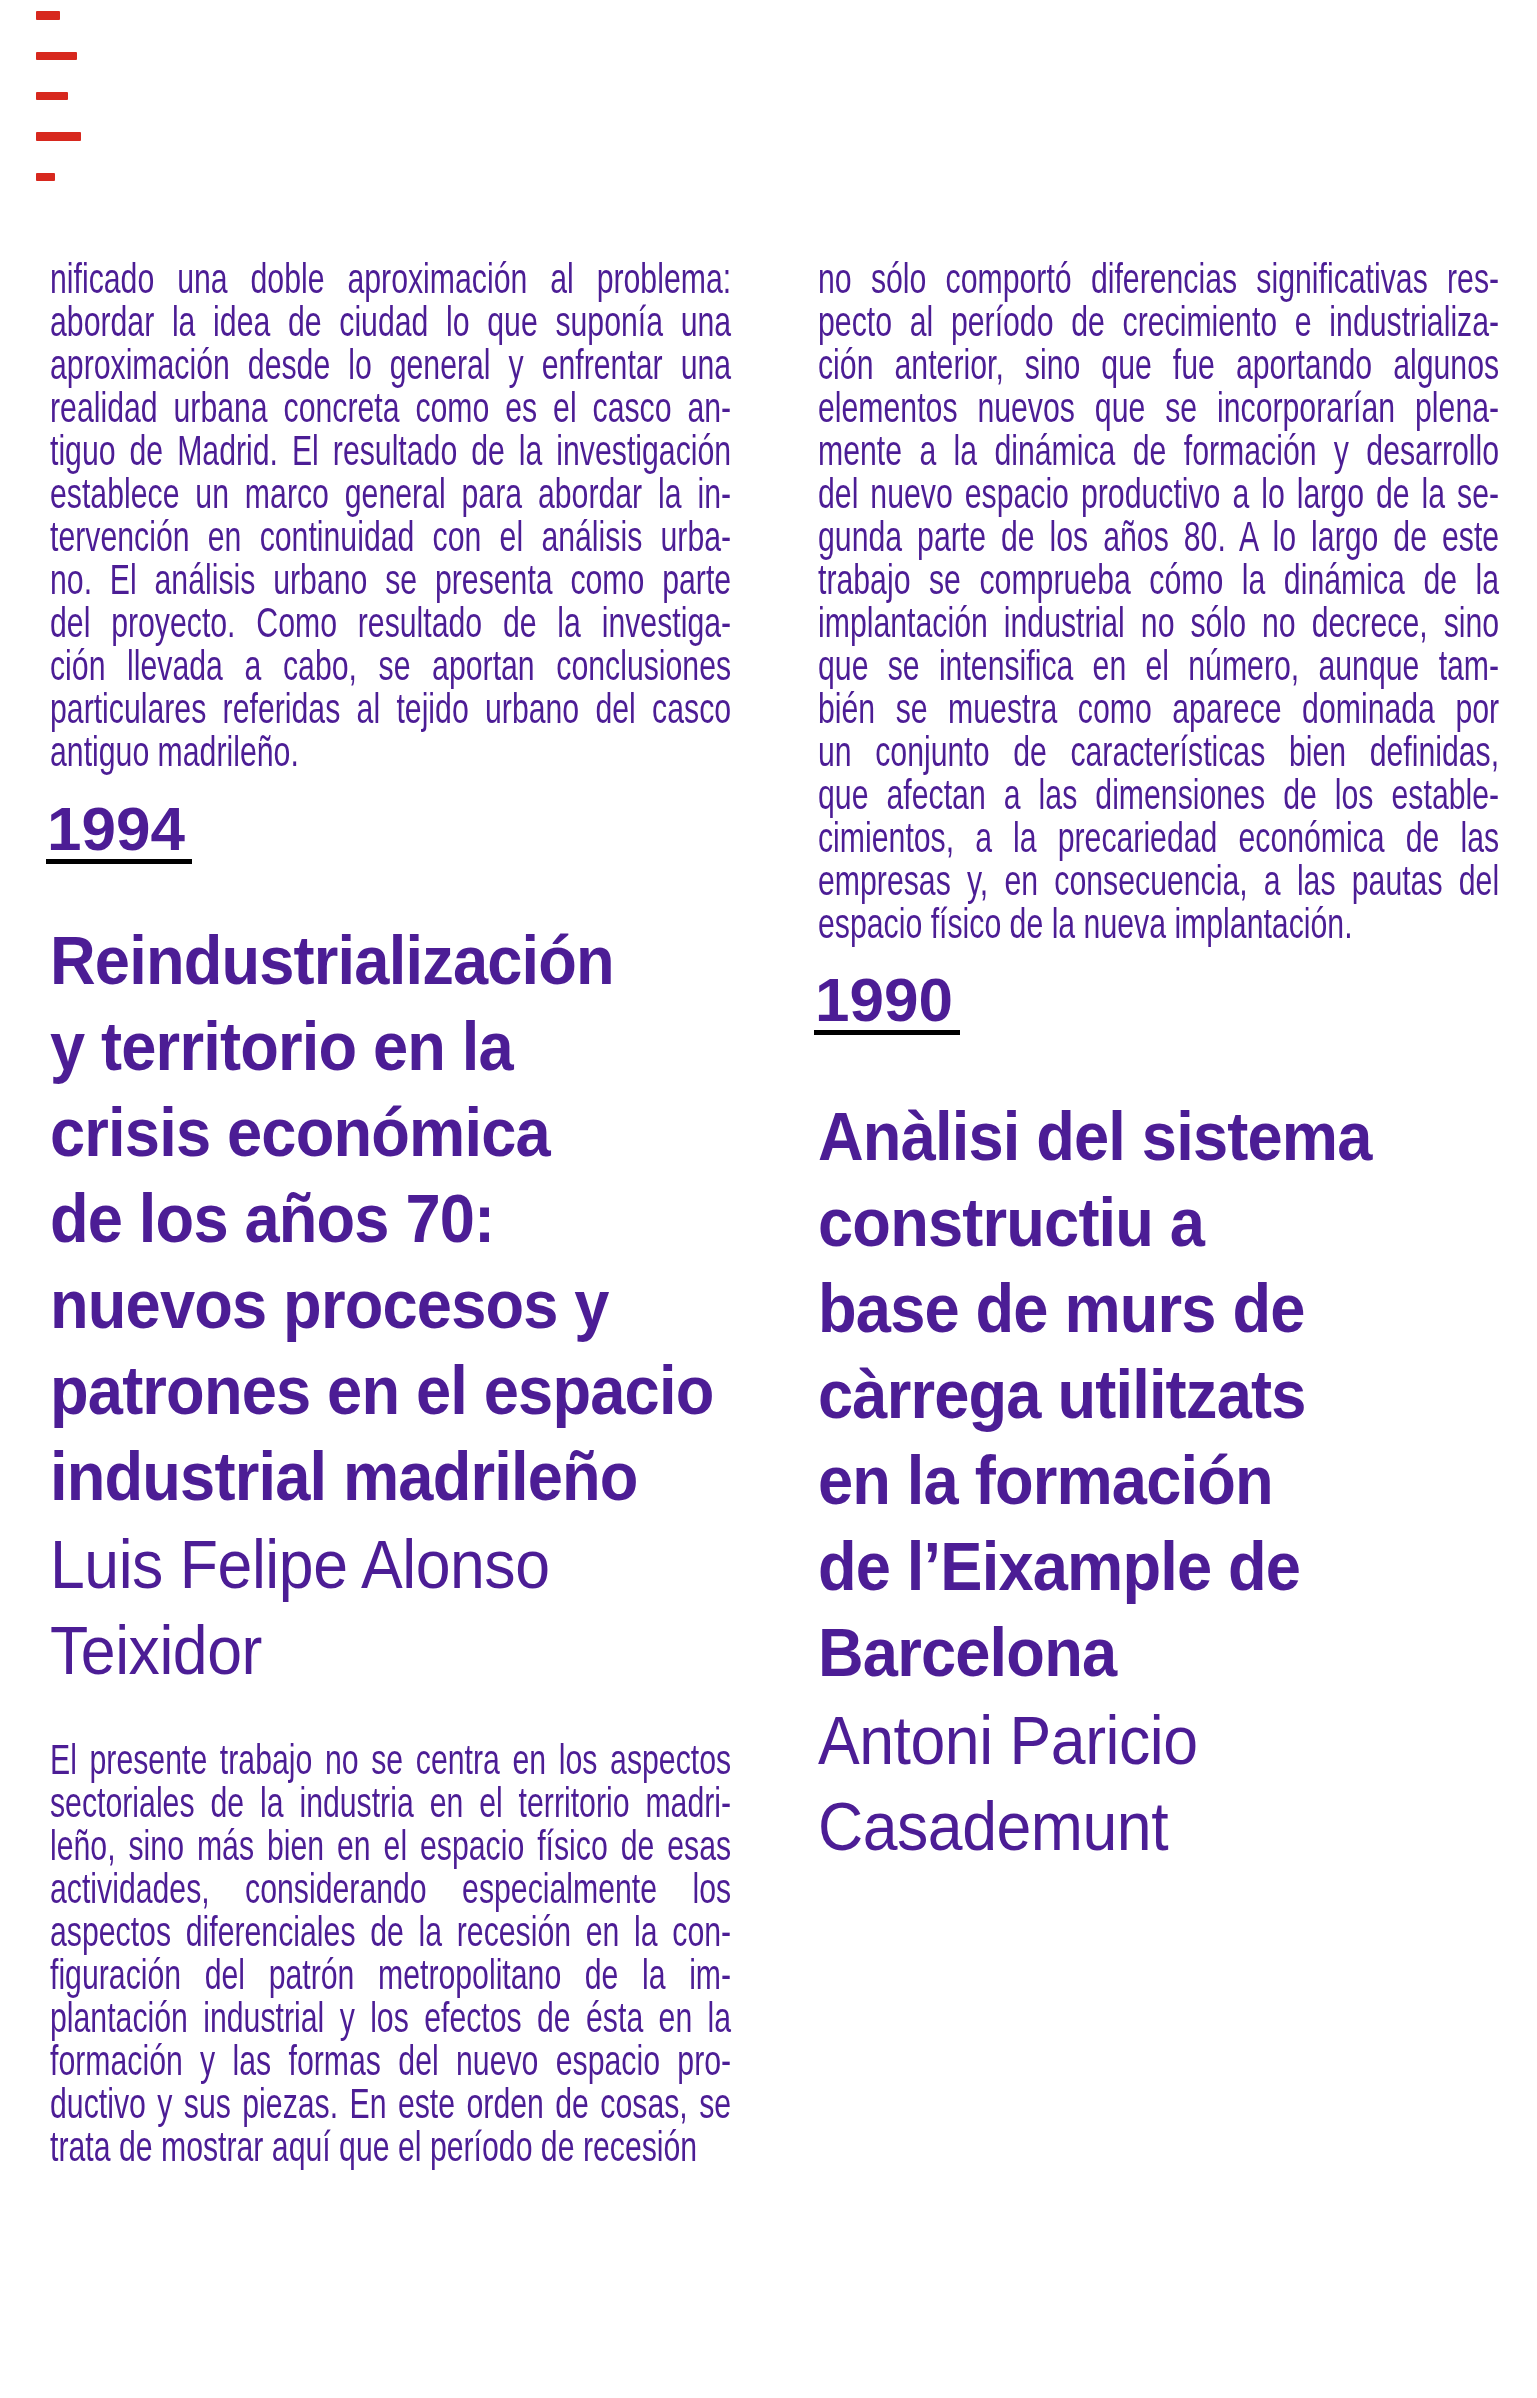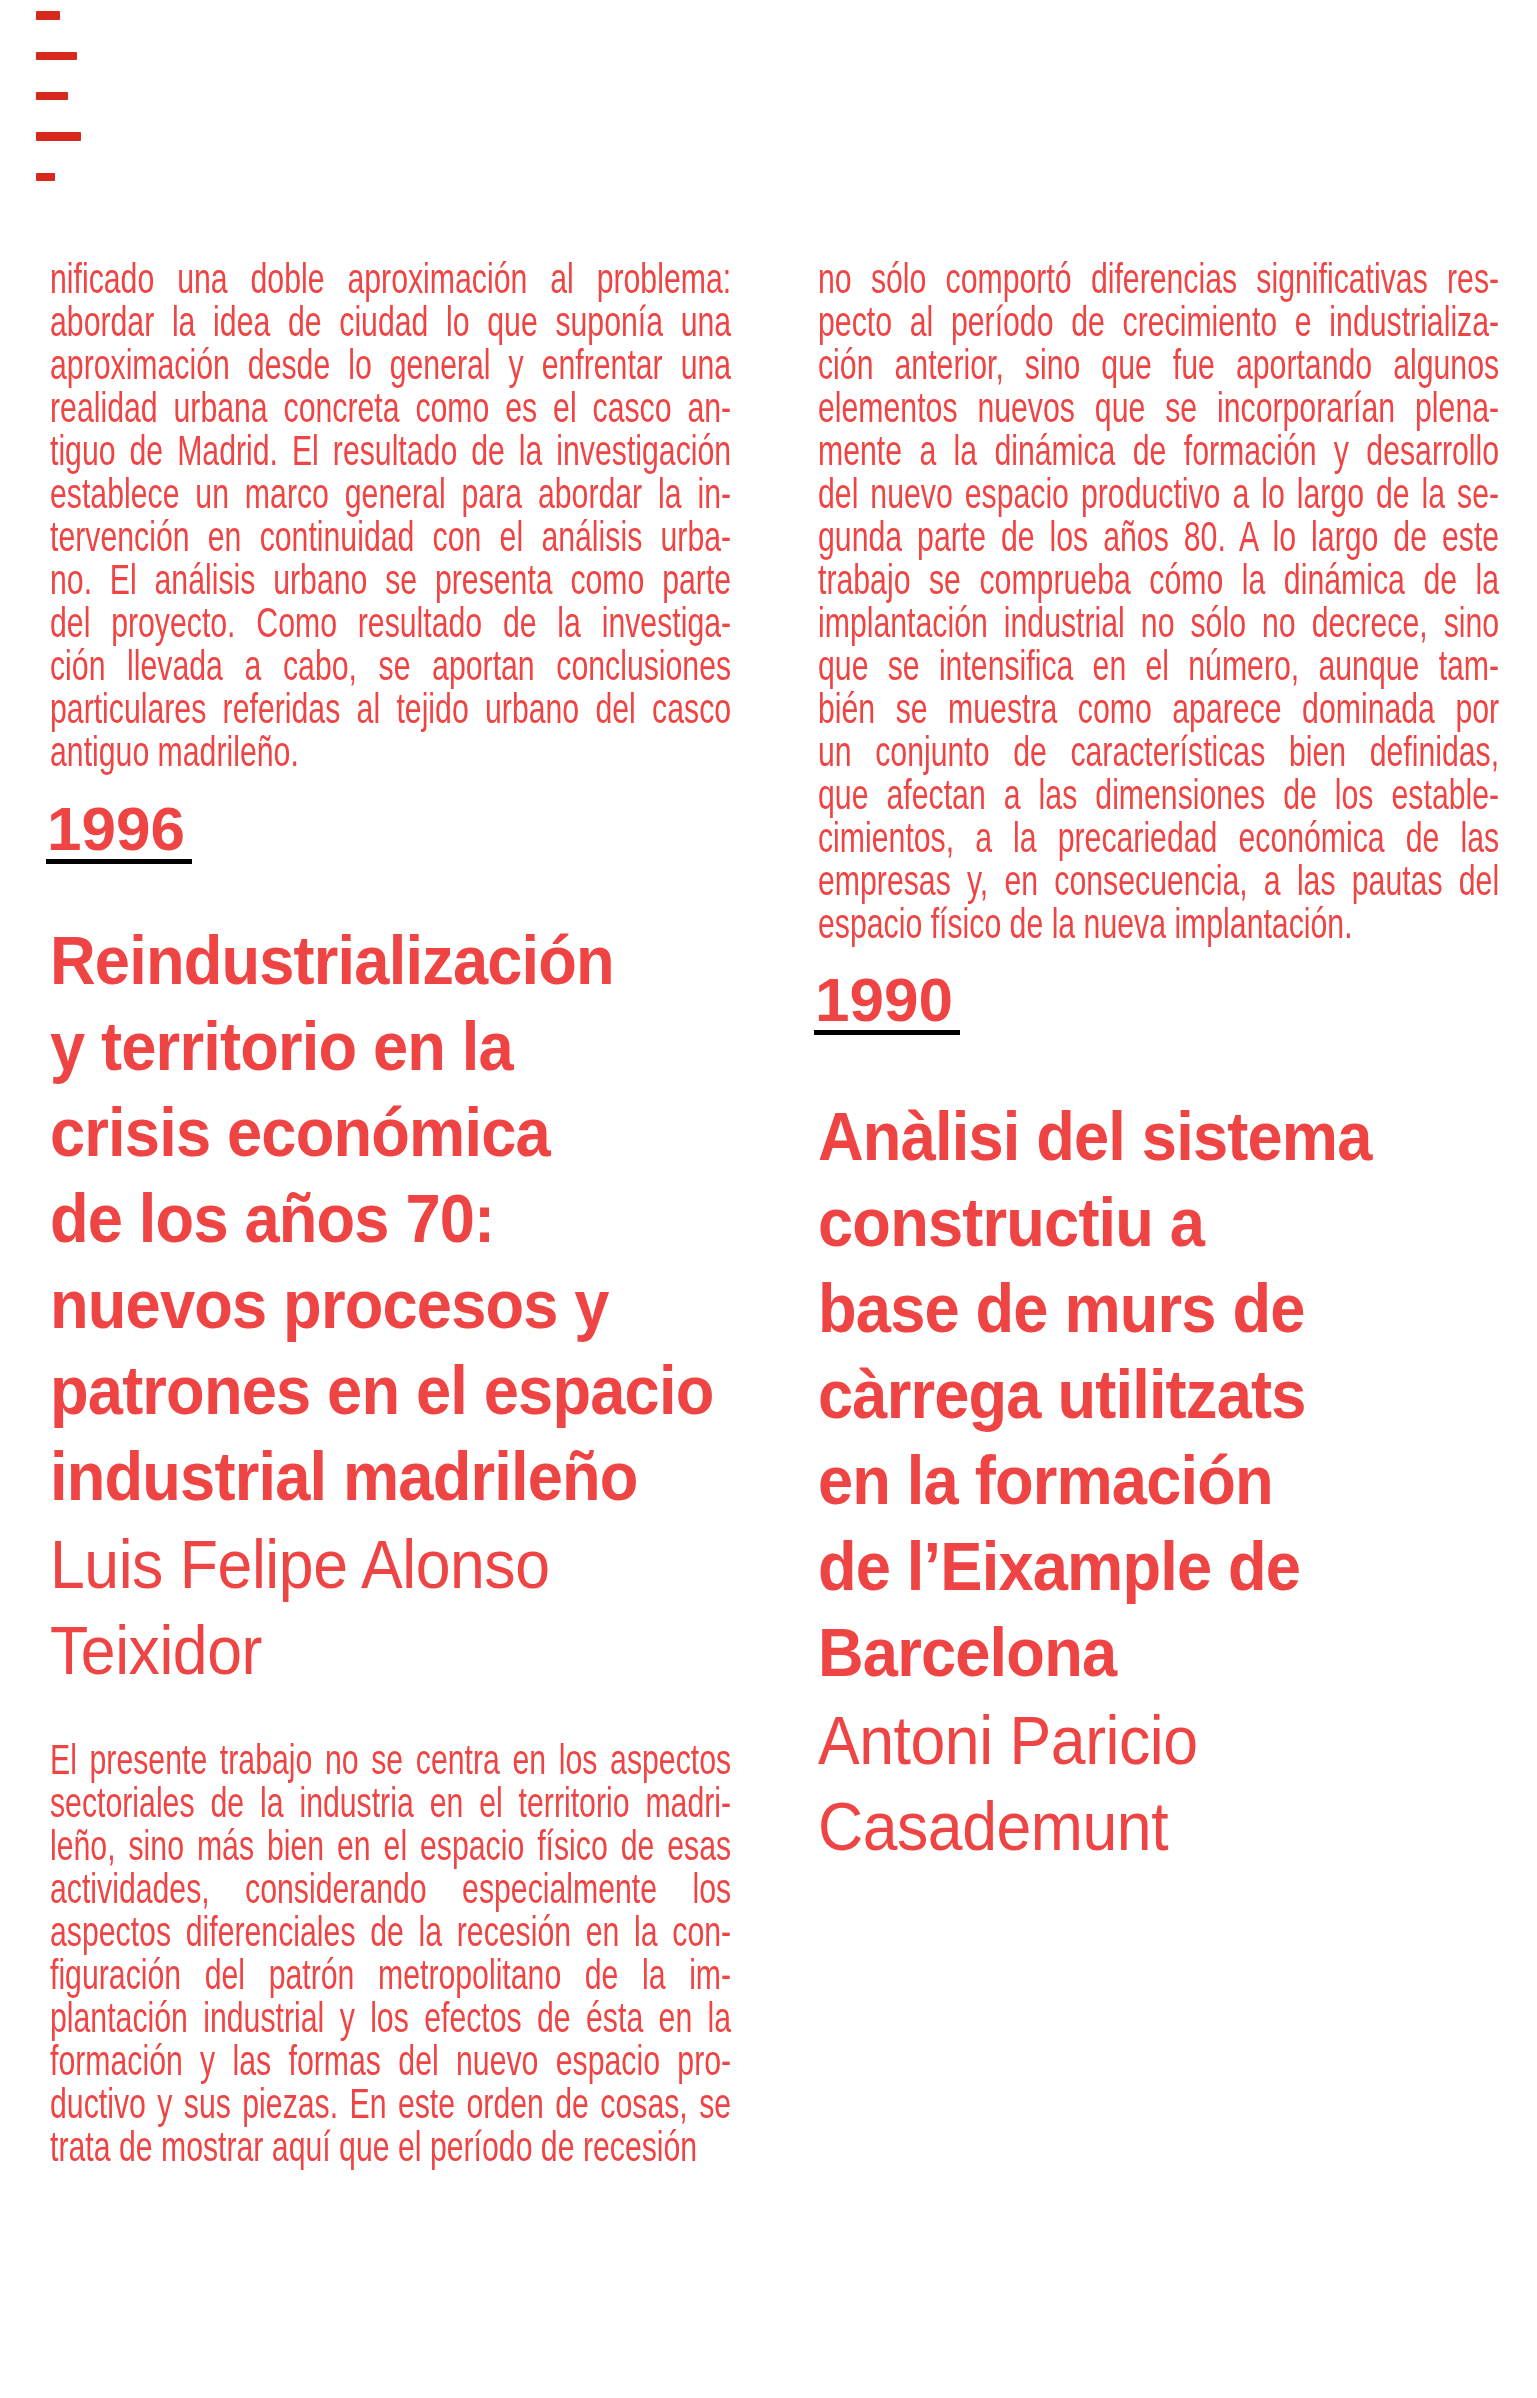--- a/index.html
+++ b/index.html
@@ -2,21 +2,21 @@
 <html style="font-size:15px"><head>
 <meta charset="utf-8">
 <style>
   html,body{margin:0;padding:0;background:#e8e8e8;}
   .page{
     position:relative;
     width:1537px;height:2399px;
     background:#ffffff;
     overflow:hidden;
     font-family:"Liberation Sans", sans-serif;
-    color:#ef4444;
+    color:#4c1d95;
   }
   .block{position:absolute;transform-origin:0 0;}
 
   
   .body-para{
     width:946px;
     font-size:42px;
     line-height:43px;
     font-weight:400;
     transform:scaleX(0.72);
@@ -96,21 +96,21 @@
       <div class="line">tiguo de Madrid. El resultado de la investigación</div>
       <div class="line">establece un marco general para abordar la in-</div>
       <div class="line">tervención en continuidad con el análisis urba-</div>
       <div class="line">no. El análisis urbano se presenta como parte</div>
       <div class="line">del proyecto. Como resultado de la investiga-</div>
       <div class="line">ción llevada a cabo, se aportan conclusiones</div>
       <div class="line">particulares referidas al tejido urbano del casco</div>
       <div class="line">antiguo madrileño.</div>
     </div>
 
-  <div class="block year" style="left:47px;top:798px;">1996</div>
+  <div class="block year" style="left:47px;top:798px;">1994</div>
   <div class="rule" style="left:46px;top:859px;width:146px;"></div>
 
   <div class="block title" style="left:50px;top:917px;">
       <div class="line">Reindustrialización</div>
       <div class="line">y territorio en la</div>
       <div class="line">crisis económica</div>
       <div class="line">de los años 70:</div>
       <div class="line">nuevos procesos y</div>
       <div class="line">patrones en el espacio</div>
       <div class="line">industrial madrileño</div>

